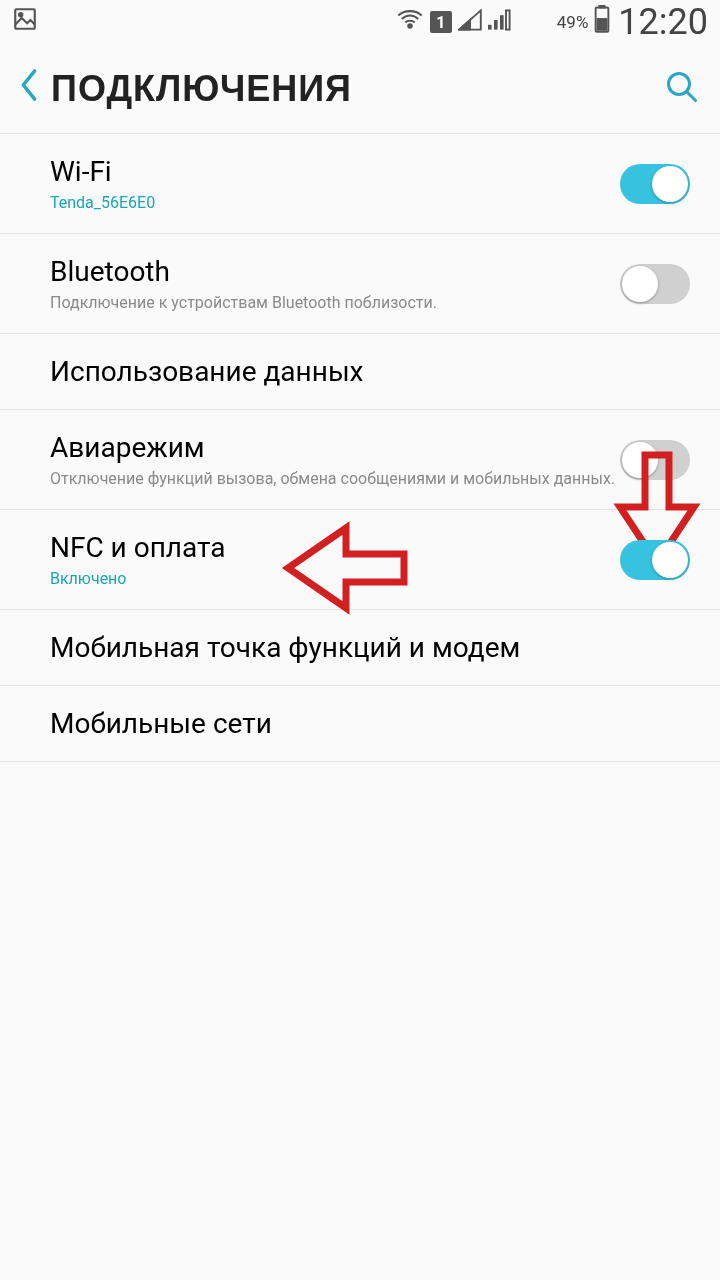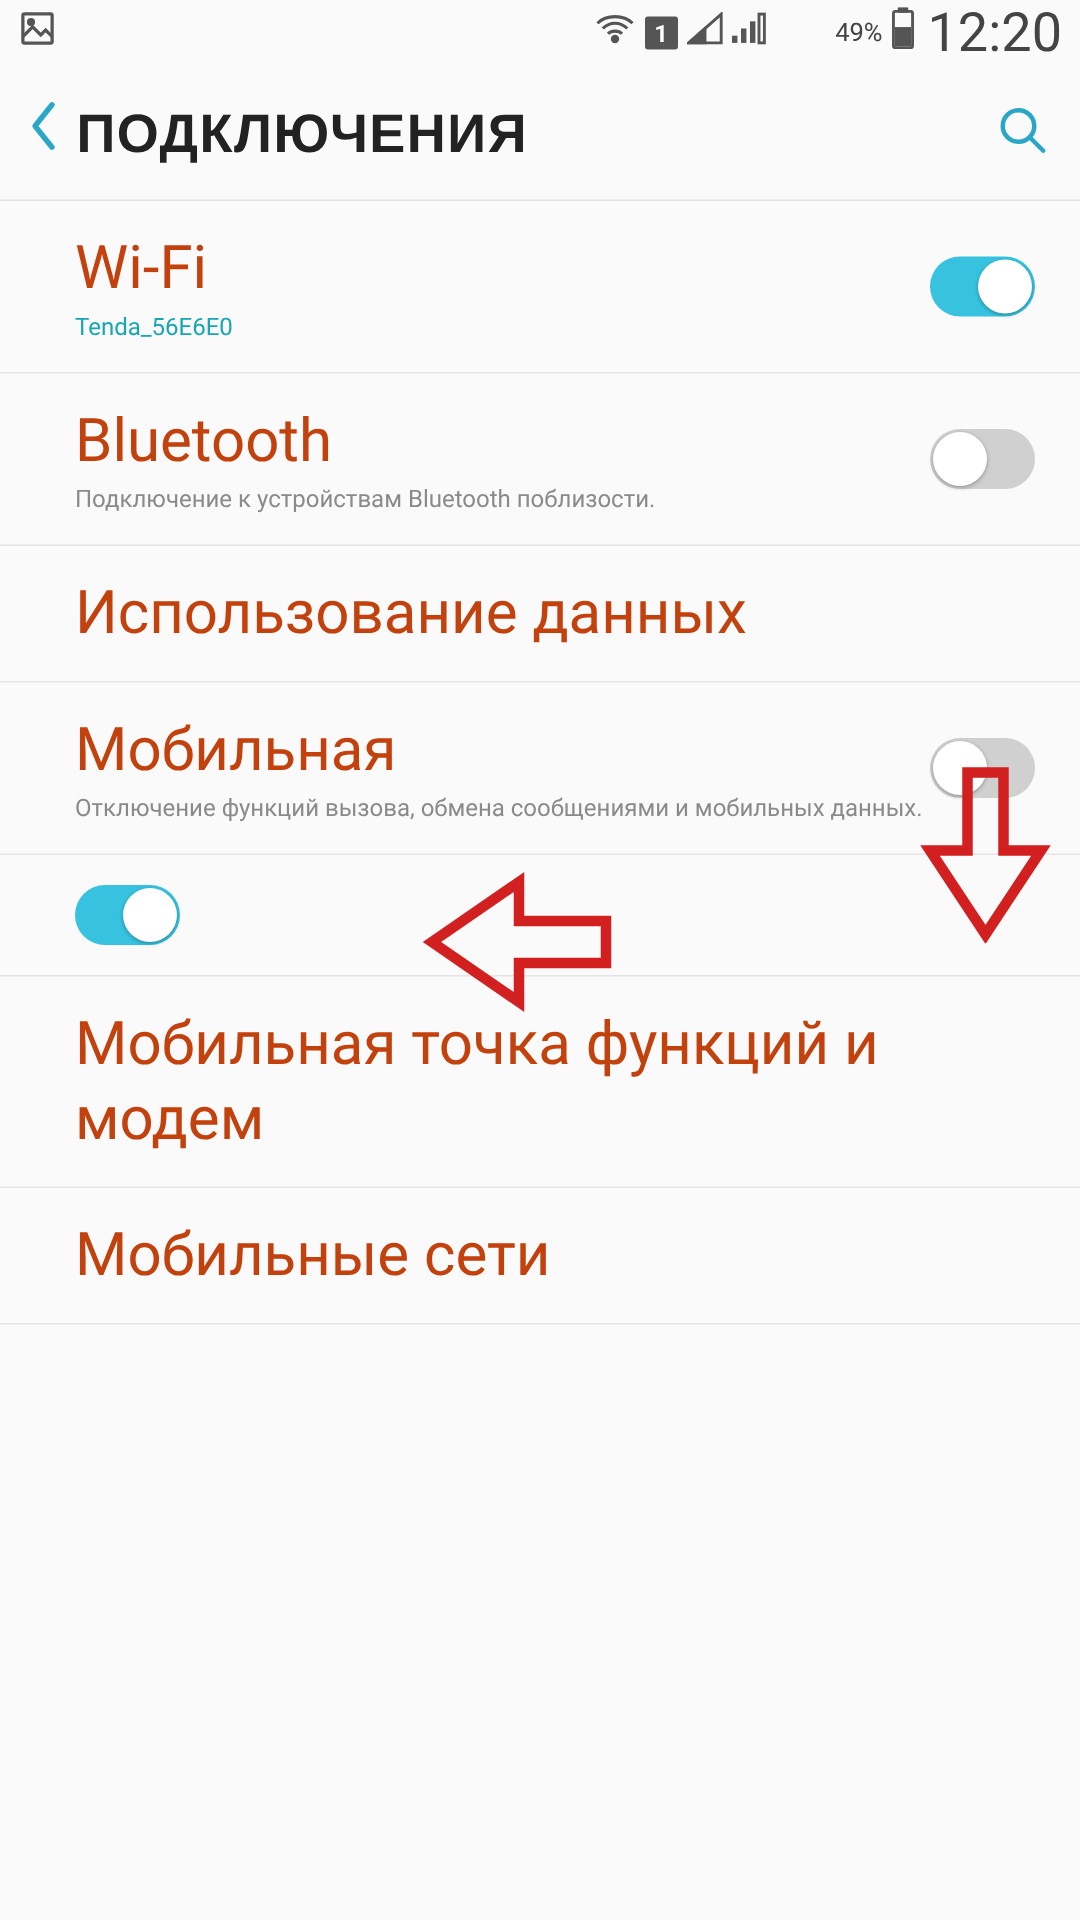--- a/index.html
+++ b/index.html
@@ -49,22 +49,22 @@
   .list { }
   .row {
     display: flex;
     align-items: center;
     padding: 20px 30px 20px 50px;
     border-bottom: 1px solid #e4e4e4;
     position: relative;
   }
   .row .text { flex: 1; min-width: 0; }
   .title {
-    font-size: 40px;
-    color: #c2410c;
+    font-size: 28px;
+    color: #000000;
     line-height: 1.25;
   }
   .sub {
     font-size: 16px;
     color: #8a8a8a;
     line-height: 1.25;
     margin-top: 4px;
   }
   .sub.accent { color: #17a6b5; }
   
@@ -182,35 +182,39 @@
   </div>
 
   <div class="row">
     <div class="text">
       <div class="title">Использование данных</div>
     </div>
   </div>
 
   <div class="row">
     <div class="text">
-      <div class="title">Мобильная</div>
+      <div class="title">Авиарежим</div>
       <div class="sub">Отключение функций вызова, обмена сообщениями и мобильных данных.</div>
     </div>
     <div class="toggle">
         <div class="knob"></div>
       </div>
 
     <div class="arrow-annot" style="right:18px;bottom:-60px;">
       <svg class="arrow-svg" width="90" height="118" viewBox="0 0 90 118">
         <path d="M33 4 L57 4 L57 56 L82 56 L45 112 L8 56 L33 56 Z" fill="none" stroke="#d21f1f" stroke-width="7" stroke-linejoin="miter"></path>
       </svg>
     </div>
   </div>
 
   <div class="row">
+    <div class="text">
+      <div class="title">NFC и оплата</div>
+      <div class="sub accent">Включено</div>
+    </div>
     <div class="toggle on">
         <div class="knob"></div>
       </div>
 
     <div class="arrow-annot" style="left:280px;top:8px;">
       <svg class="arrow-svg" width="128" height="100" viewBox="0 0 128 100">
         <path d="M124 36 L66 36 L66 10 L8 50 L66 90 L66 64 L124 64 Z" fill="none" stroke="#d21f1f" stroke-width="7" stroke-linejoin="miter"></path>
       </svg>
     </div>
   </div>

